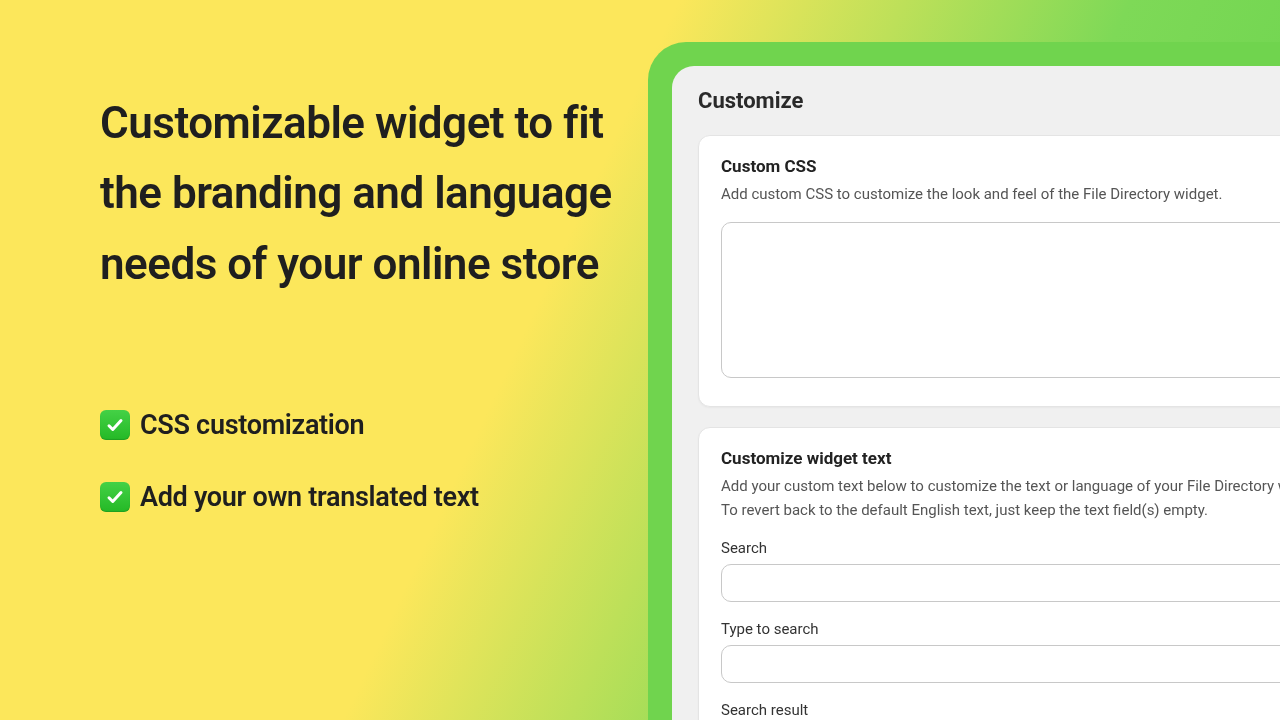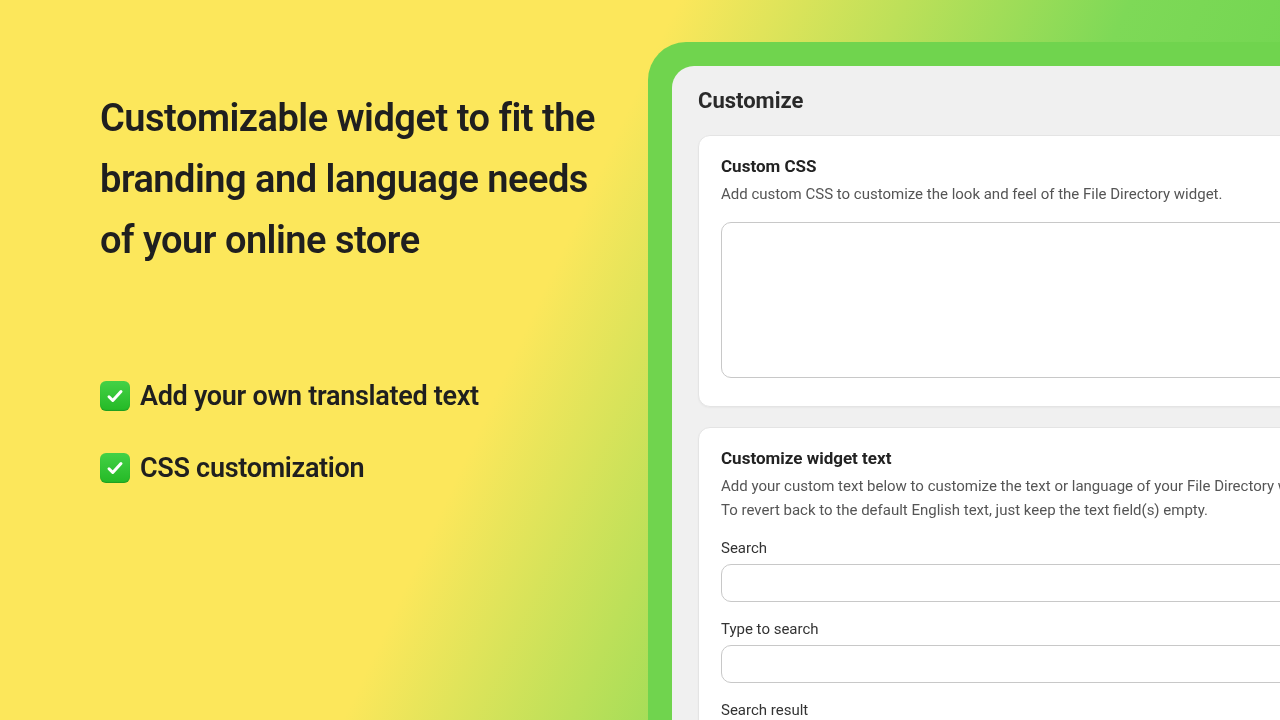--- a/index.html
+++ b/index.html
@@ -11,21 +11,21 @@
     background: linear-gradient(115deg, #fce75b 0%, #fce75b 42%, #7ed957 70%, #63d24a 100%);
   }
   .marketing {
     position: absolute;
     left: 100px;
     top: 88px;
     width: 520px;
     color: #1f1f1f;
   }
   .headline {
-    font-size: 38px;
+    font-size: 44px;
     font-weight: 600;
     line-height: 1.6;
     letter-spacing: -0.5px;
   }
   .bullets {
     margin-top: 110px;
   }
   .bullet {
     display: flex;
     align-items: center;
@@ -130,29 +130,29 @@
 
   <div class="marketing">
     <div class="headline">Customizable widget to fit the branding and language needs of your online store</div>
     <div class="bullets">
       <div class="bullet">
         <span class="check">
           <svg viewBox="0 0 24 24" fill="none" stroke="white" stroke-width="4" stroke-linecap="round" stroke-linejoin="round">
               <polyline points="4 13 9 18 20 6"></polyline>
             </svg>
         </span>
-        <span>Add your own translated text</span>
+        <span>CSS customization</span>
       </div>
       <div class="bullet">
         <span class="check">
           <svg viewBox="0 0 24 24" fill="none" stroke="white" stroke-width="4" stroke-linecap="round" stroke-linejoin="round">
               <polyline points="4 13 9 18 20 6"></polyline>
             </svg>
         </span>
-        <span>CSS customization</span>
+        <span>Add your own translated text</span>
       </div>
     </div>
   </div>
 
   <div class="app-frame">
     <div class="app-window">
       <div class="page-title">Customize</div>
 
       <div class="card">
         <div class="card-title">Custom CSS</div>

